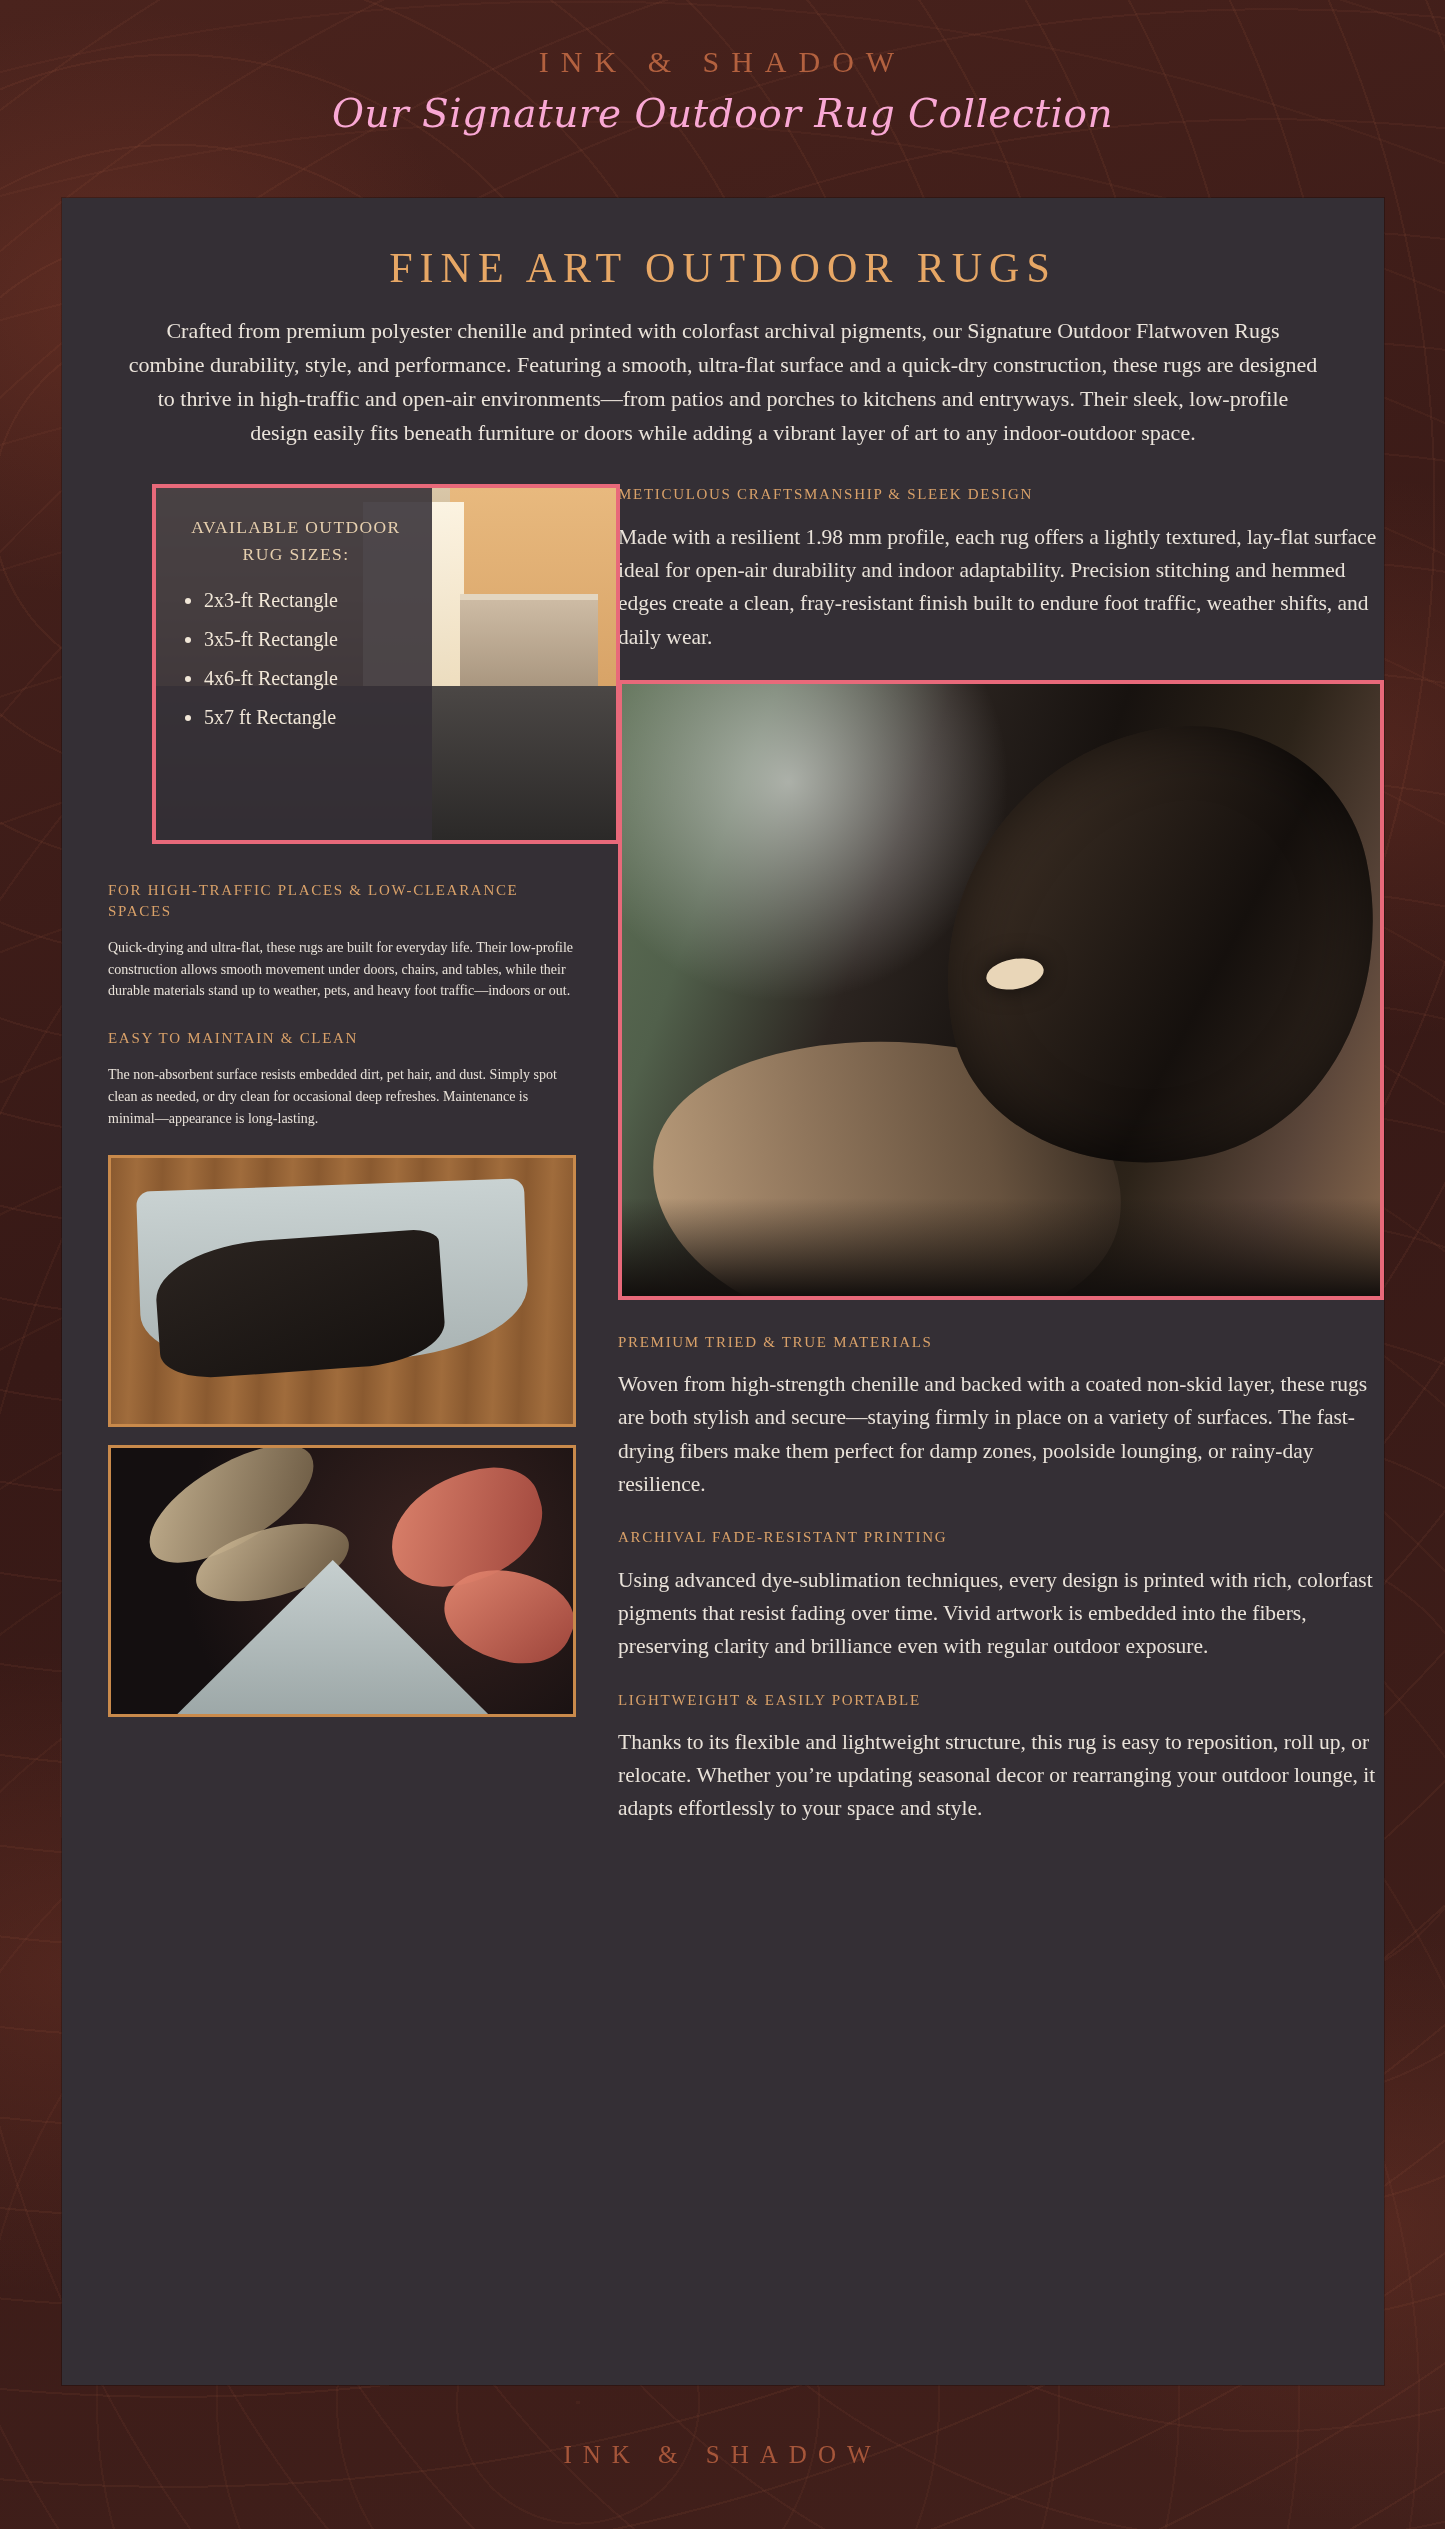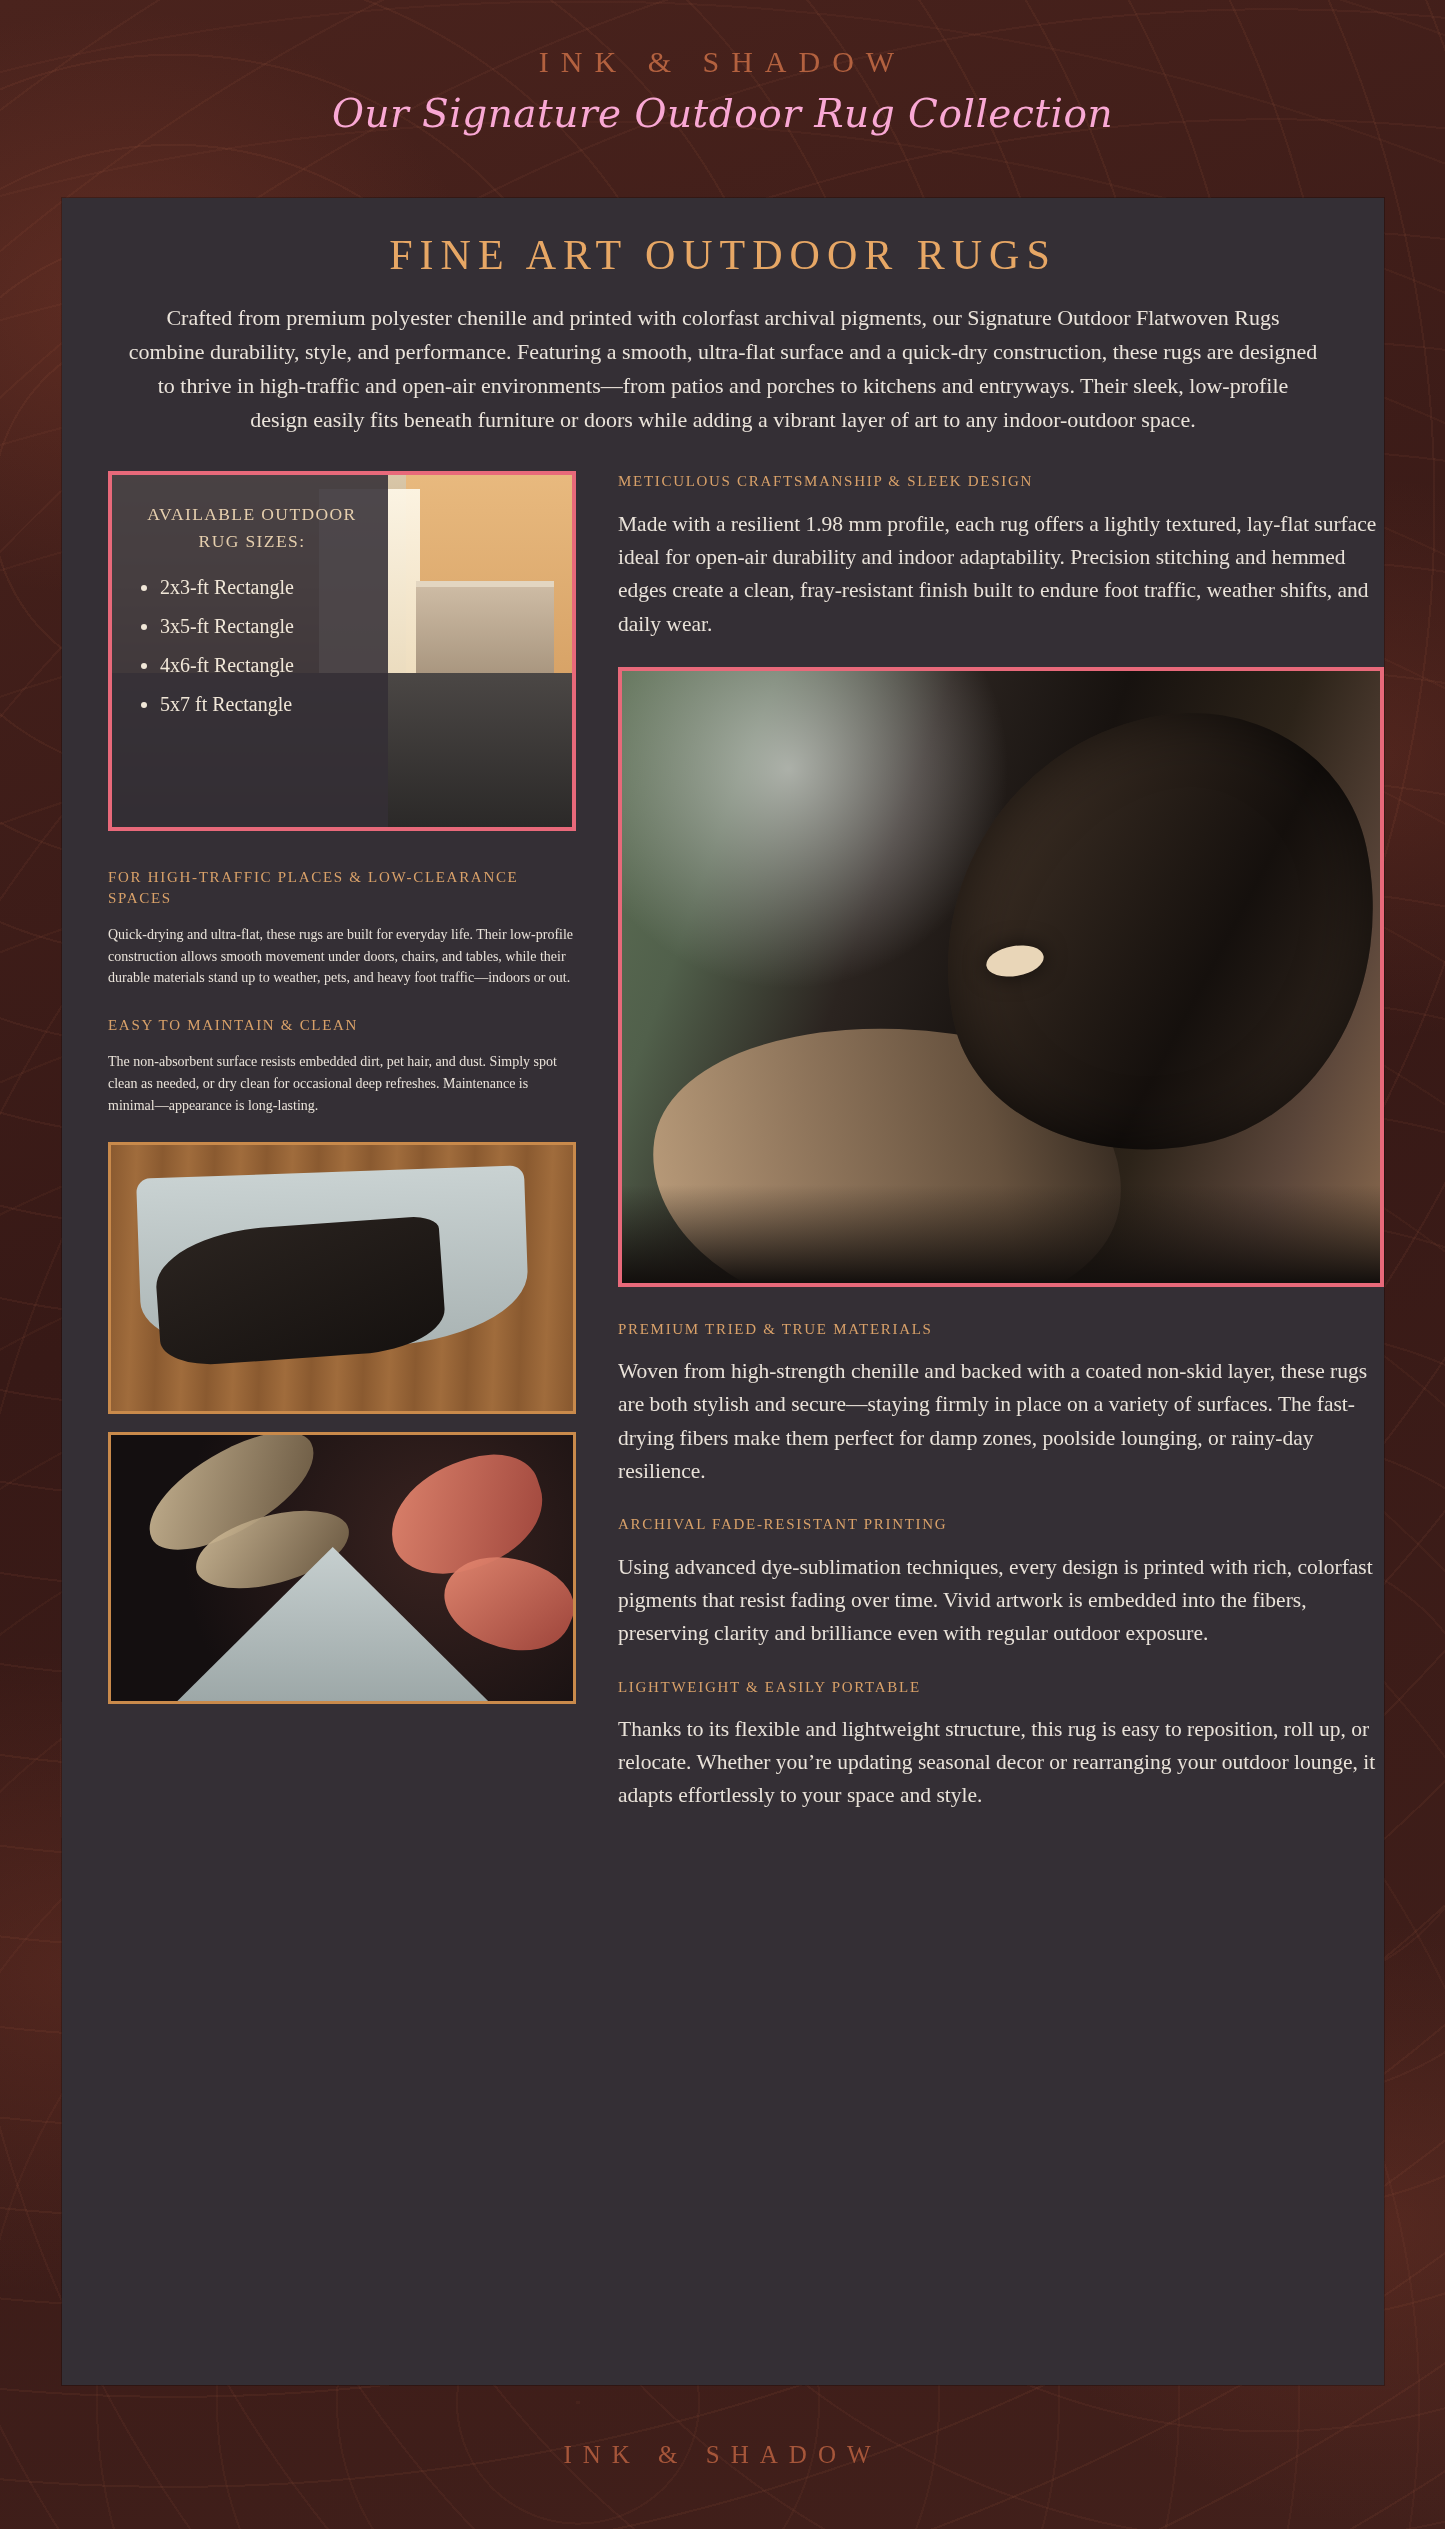--- a/index.html
+++ b/index.html
@@ -69,21 +69,21 @@
     left: 62px;
     top: 198px;
     width: 1322px;
     height: 2187px;
     background: #342f35;
     box-shadow: 0 0 0 1px rgba(0,0,0,0.25);
     z-index: 2;
   }
 
   .panel-inner {
-    padding: 23px 46px 30px 46px;
+    padding: 36px 46px 30px 46px;
     box-sizing: border-box;
     height: 100%;
   }
 
   h1.doc-title {
     margin: 10px 0 22px 0;
     text-align: center;
     font-family: "Liberation Serif", serif;
     font-weight: 400;
     font-size: 42px;
@@ -138,20 +138,21 @@
     overflow: hidden;
   }
   .frame.pink { border: 4px solid #e8697a; }
   .frame.gold { border: 3px solid #c98a4b; }
 
   
   .img-sizes {
     width: 468px;
     height: 360px;
     display: flex;
+    margin-left: 44px;
   }
   .sizes-photo {
     position: absolute;
     inset: 0;
     background:
       linear-gradient(180deg, #d9c7a8 0%, #c3ab8b 30%, #9d8468 55%, #6a5540 75%, #3a2f26 100%);
   }
   .sizes-photo .door-light {
     position: absolute;
     left: 45%;

